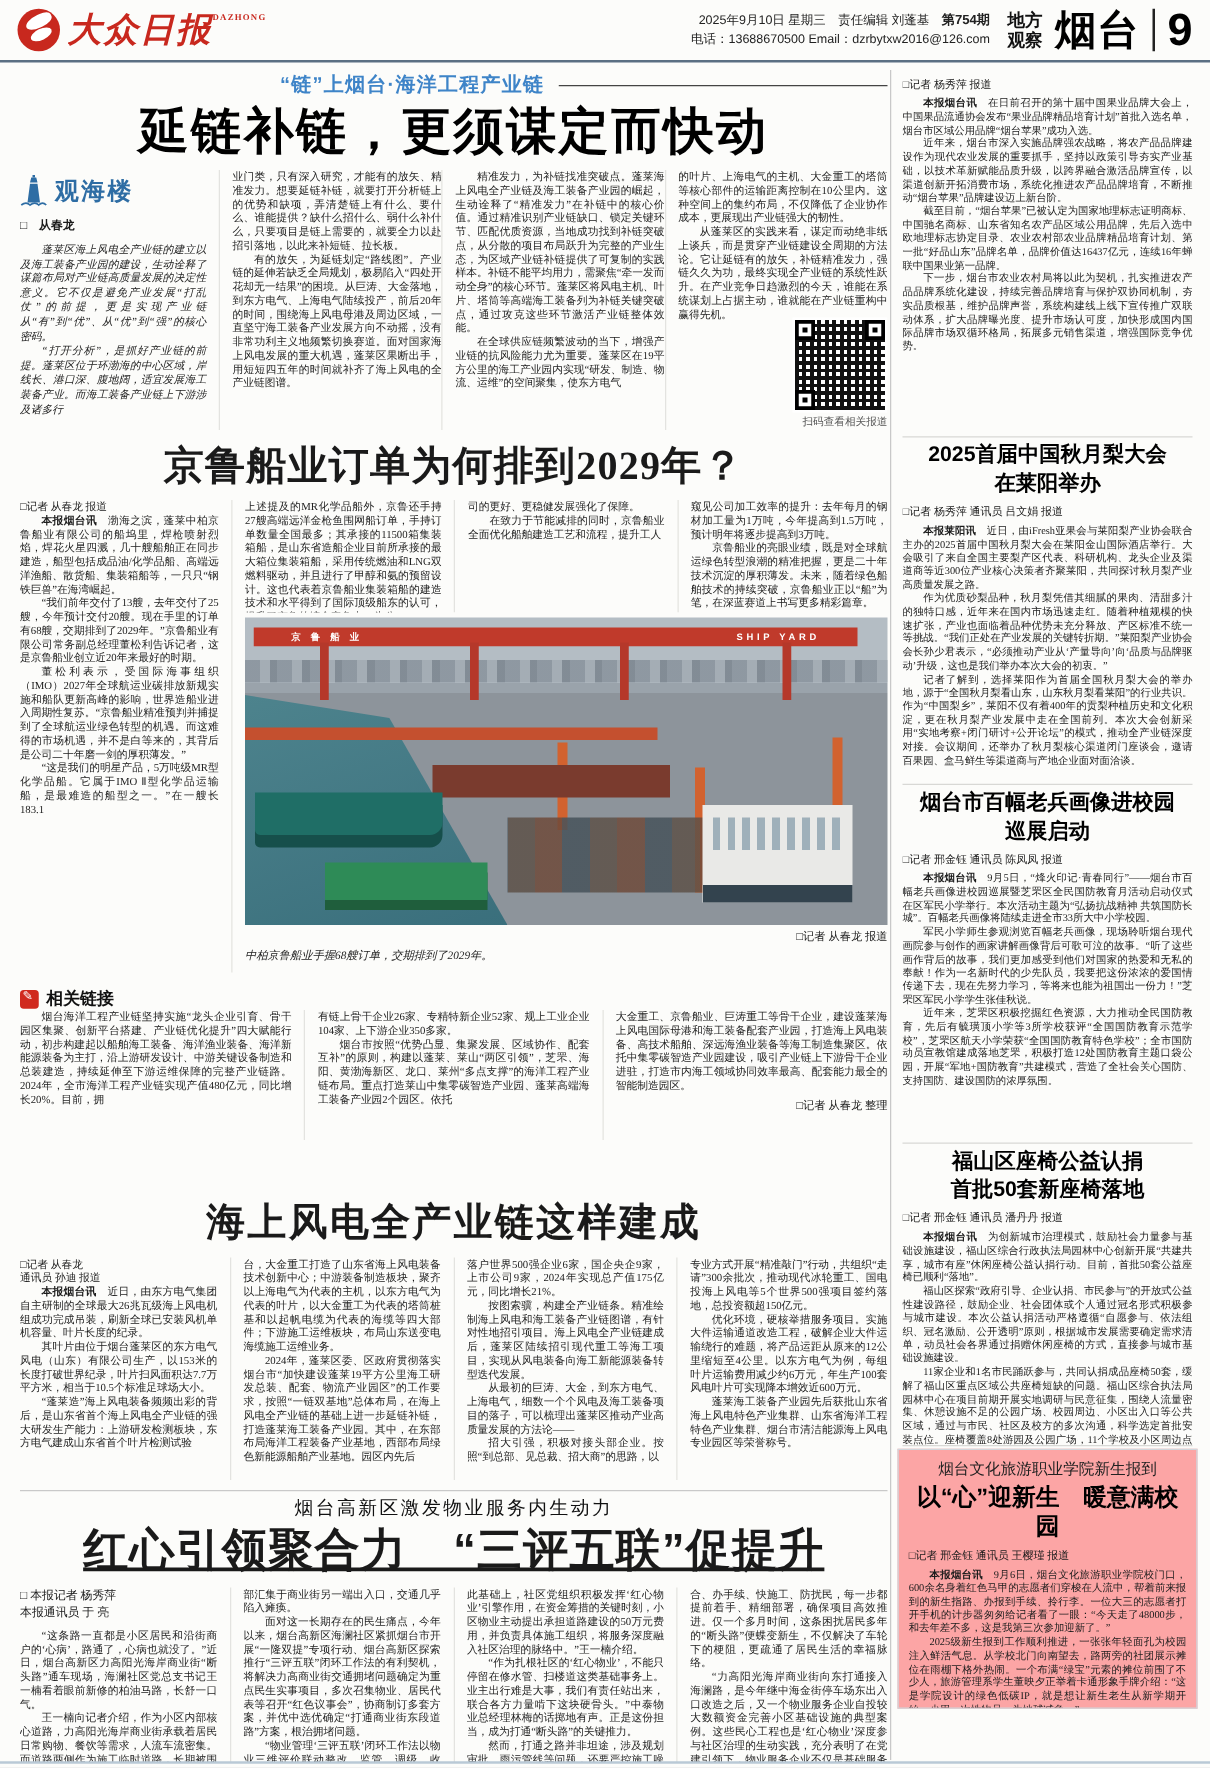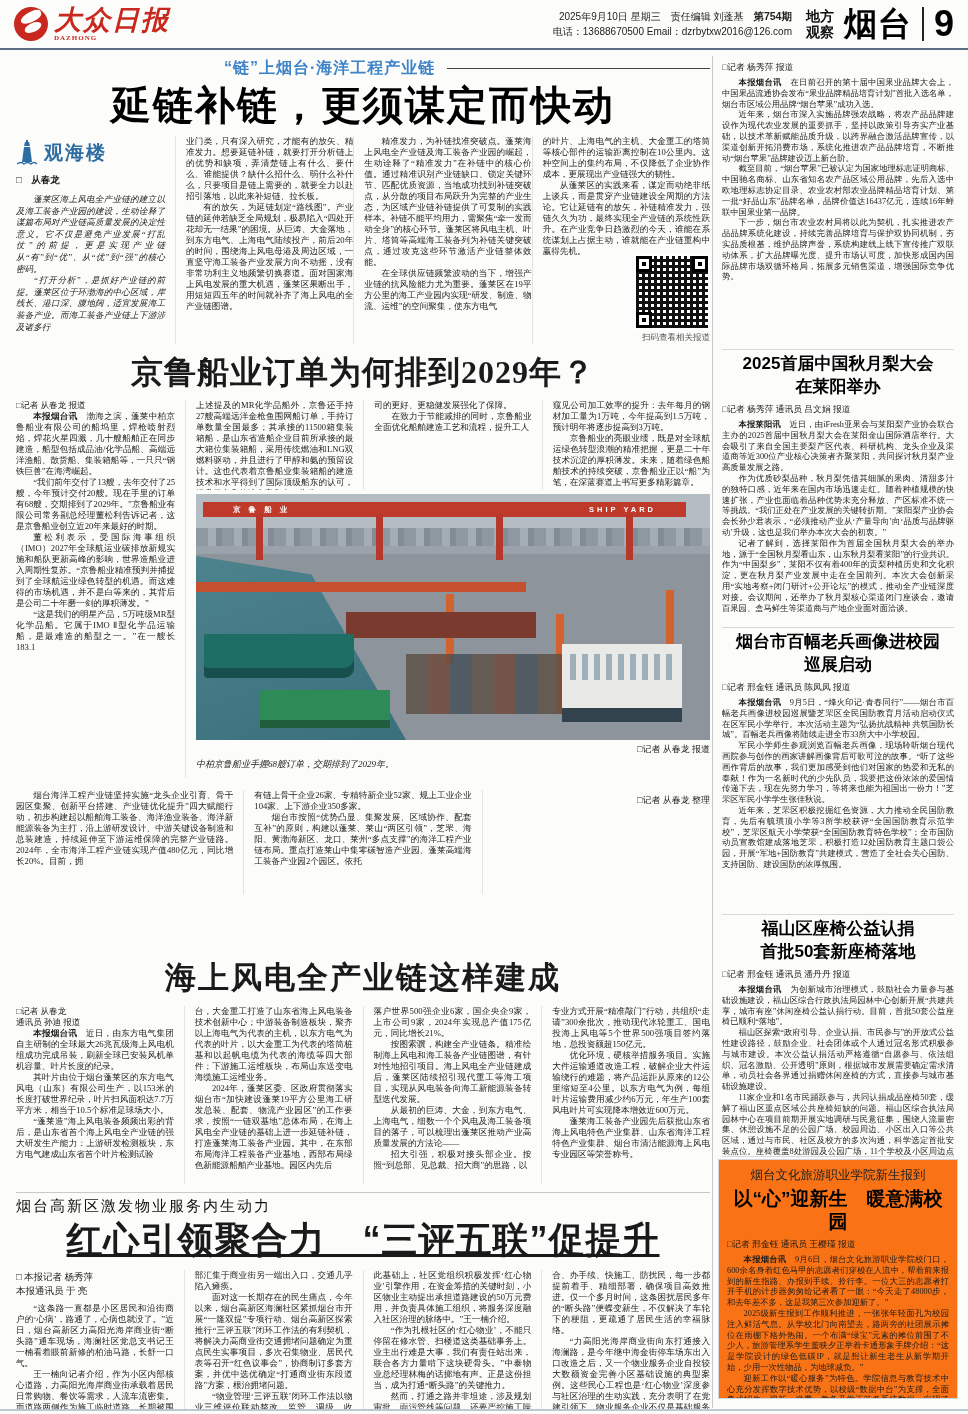--- a/index.html
+++ b/index.html
@@ -8,21 +8,21 @@
     position: relative; width: 968px; height: 1414px; margin: 0 auto;
     background: #fcfcfa; color: #1a1a1a; overflow: hidden;
     font-family: "Liberation Serif", serif;
   }
   
   .masthead { position:absolute; top:0; left:0; width:968px; height:48px; display:flex; align-items:center; padding:0 14px; }
   .logo-wrap { display:flex; align-items:center; gap:6px; }
   .emblem { position:relative; width:34px; height:34px; border-radius:50%; background:#c8281e; overflow:hidden; flex:0 0 auto; }
   .emblem::after { content:""; position:absolute; left:6px; top:5px; width:22px; height:10px; background:#fff; border-radius:60% 40% 50% 50%; transform:rotate(-25deg); }
   .emblem::before { content:""; position:absolute; left:10px; top:16px; width:18px; height:9px; background:#fff; border-radius:50%; transform:rotate(-25deg); }
-  .logo-col { display:flex; flex-direction:column; align-items:flex-end; }
+  .logo-col { display:flex; align-items:flex-end; }
   .logotype { font-family:"Liberation Serif", serif; font-weight:900; font-style:italic; font-size:27px; line-height:28px; color:#c8281e; letter-spacing:2px; }
   .logo-sub { font-size:7px; color:#c8281e; font-weight:bold; letter-spacing:1px; align-self:flex-start; }
   .mast-meta { margin-left:auto; text-align:right; font-size:10px; line-height:15px; color:#222; font-family:"Liberation Sans", sans-serif; }
   .mast-meta b { font-size:10.5px; }
   .mast-section { margin-left:14px; font-family:"Liberation Sans", sans-serif; font-weight:bold; font-size:14px; line-height:16px; color:#111; text-align:center; }
   .mast-city { margin-left:10px; font-family:"Liberation Sans", sans-serif; font-weight:900; font-size:33px; color:#000; letter-spacing:1px; }
   .mast-div { margin-left:10px; width:2px; height:34px; background:#222; }
   .mast-page { margin-left:10px; font-family:"Liberation Sans", sans-serif; font-weight:bold; font-size:36px; color:#000; }
   .mast-rule { position:absolute; top:48px; left:0; width:968px; height:2px; background:#5b6f83; }
   .page-bottom-rule { position:absolute; top:1409px; left:0; width:968px; height:2px; background:#b9c9d6; }
@@ -100,38 +100,38 @@
 
   
   .sec4 { position:absolute; top:958px; left:16px; width:694px; height:232px; }
   .wind-head { text-align:center; font-family:"Liberation Serif", serif; font-weight:900; font-size:31px; line-height:40px; letter-spacing:2px; margin-bottom:8px; }
   .wind-body { height:178px; }
 
   .left-div { position:absolute; top:1192px; left:16px; width:694px; height:1px; background:#c9c9c9; }
 
   
   .sec5 { position:absolute; top:1197px; left:16px; width:694px; height:210px; }
-  .heart-kicker { text-align:left; font-size:15px; letter-spacing:2px; color:#111; }
+  .heart-kicker { text-align:center; font-size:15px; letter-spacing:2px; color:#111; }
   .heart-head { text-align:center; font-family:"Liberation Sans", sans-serif; font-weight:900; font-size:36px; line-height:44px; letter-spacing:1px; margin:2px 0 8px;text-decoration:underline; }
   .heart-body { height:140px; }
   .heart-byline { font-size:9.5px; line-height:14px; margin-bottom:5px; }
 
   
   .vrule { position:absolute; left:712px; top:56px; width:1px; height:1352px; background:#c8c8c8; }
   .sb-art { position:absolute; left:722px; width:232px; overflow:hidden; }
   .sb-sep { border-bottom:1px solid #d8d8d5; }
   .sb-h { text-align:center; font-family:"Liberation Sans", sans-serif; font-weight:900; font-size:17px; line-height:23px; color:#000; }
   .sb-h.serif { font-family:"Liberation Serif", serif; }
   .sb-byline { font-size:8.8px; margin:6px 0 3px; }
   .sb-art .jtext p { font-size:8.3px; line-height:10.8px; }
   .sbA { top:56px; height:294px; }
   .sbB { top:352px; height:276px; }
   .sbC { top:630px; height:285px; }
   .sbD { top:917px; height:240px; }
-  .sbE { top:1159px; height:240px; border:1px solid #cfd6dc; background:#f97316; padding:7px 8px; left:718px; width:240px; }
+  .sbE { top:1159px; height:208px; border:1px solid #cfd6dc; background:#fca5a5; padding:7px 8px; left:718px; width:240px; }
   .sb-kicker { text-align:center; font-size:12.5px; color:#222; margin-bottom:3px; }
   .sbE .sb-h { font-size:19px; }
 </style>
 </head>
 <body>
 
 <div class="page">
 
   <div class="masthead">
     <div class="logo-wrap">
@@ -251,29 +251,36 @@
         </div>
         <div class="photo-meta">
           <div class="photo-credit">□记者 从春龙 报道</div>
           <div class="photo-caption">中柏京鲁船业手握68艘订单，交期排到了2029年。</div>
         </div>
       </div>
     </div>
   </div>
 
   <div class="sec3">
+    <div class="rel-tagrow">
+      <span class="rel-icon"></span>
+      <span class="rel-tag">相关链接</span>
+    </div>
     <div class="colrow jtext rel-body">
       <div class="col">
           <p>烟台海洋工程产业链坚持实施“龙头企业引育、骨干园区集聚、创新平台搭建、产业链优化提升”四大赋能行动，初步构建起以船舶海工装备、海洋渔业装备、海洋新能源装备为主打，沿上游研发设计、中游关键设备制造和总装建造，持续延伸至下游运维保障的完整产业链路。2024年，全市海洋工程产业链实现产值480亿元，同比增长20%。目前，拥</p>
         </div>
       <div class="col cont">
           <p>有链上骨干企业26家、专精特新企业52家、规上工业企业104家、上下游企业350多家。</p>
           <p>烟台市按照“优势凸显、集聚发展、区域协作、配套互补”的原则，构建以蓬莱、莱山“两区引领”，芝罘、海阳、黄渤海新区、龙口、莱州“多点支撑”的海洋工程产业链布局。重点打造莱山中集零碳智造产业园、蓬莱高端海工装备产业园2个园区。依托</p>
         </div>
       <div class="col cont">
+        <div>
+            <p>大金重工、京鲁船业、巨涛重工等骨干企业，建设蓬莱海上风电国际母港和海工装备配套产业园，打造海上风电装备、高技术船舶、深远海渔业装备等海工制造集聚区。依托中集零碳智造产业园建设，吸引产业链上下游骨干企业进驻，打造市内海工领域协同效率最高、配套能力最全的智能制造园区。</p>
+          </div>
         <div class="rel-credit">□记者 从春龙 整理</div>
       </div>
     </div>
   </div>
 
   <div class="sec4">
     <div class="wind-head">海上风电全产业链这样建成</div>
     <div class="colrow jtext wind-body">
       <div class="col">
         <p class="byline" style="text-indent:0">□记者 从春龙</p>

